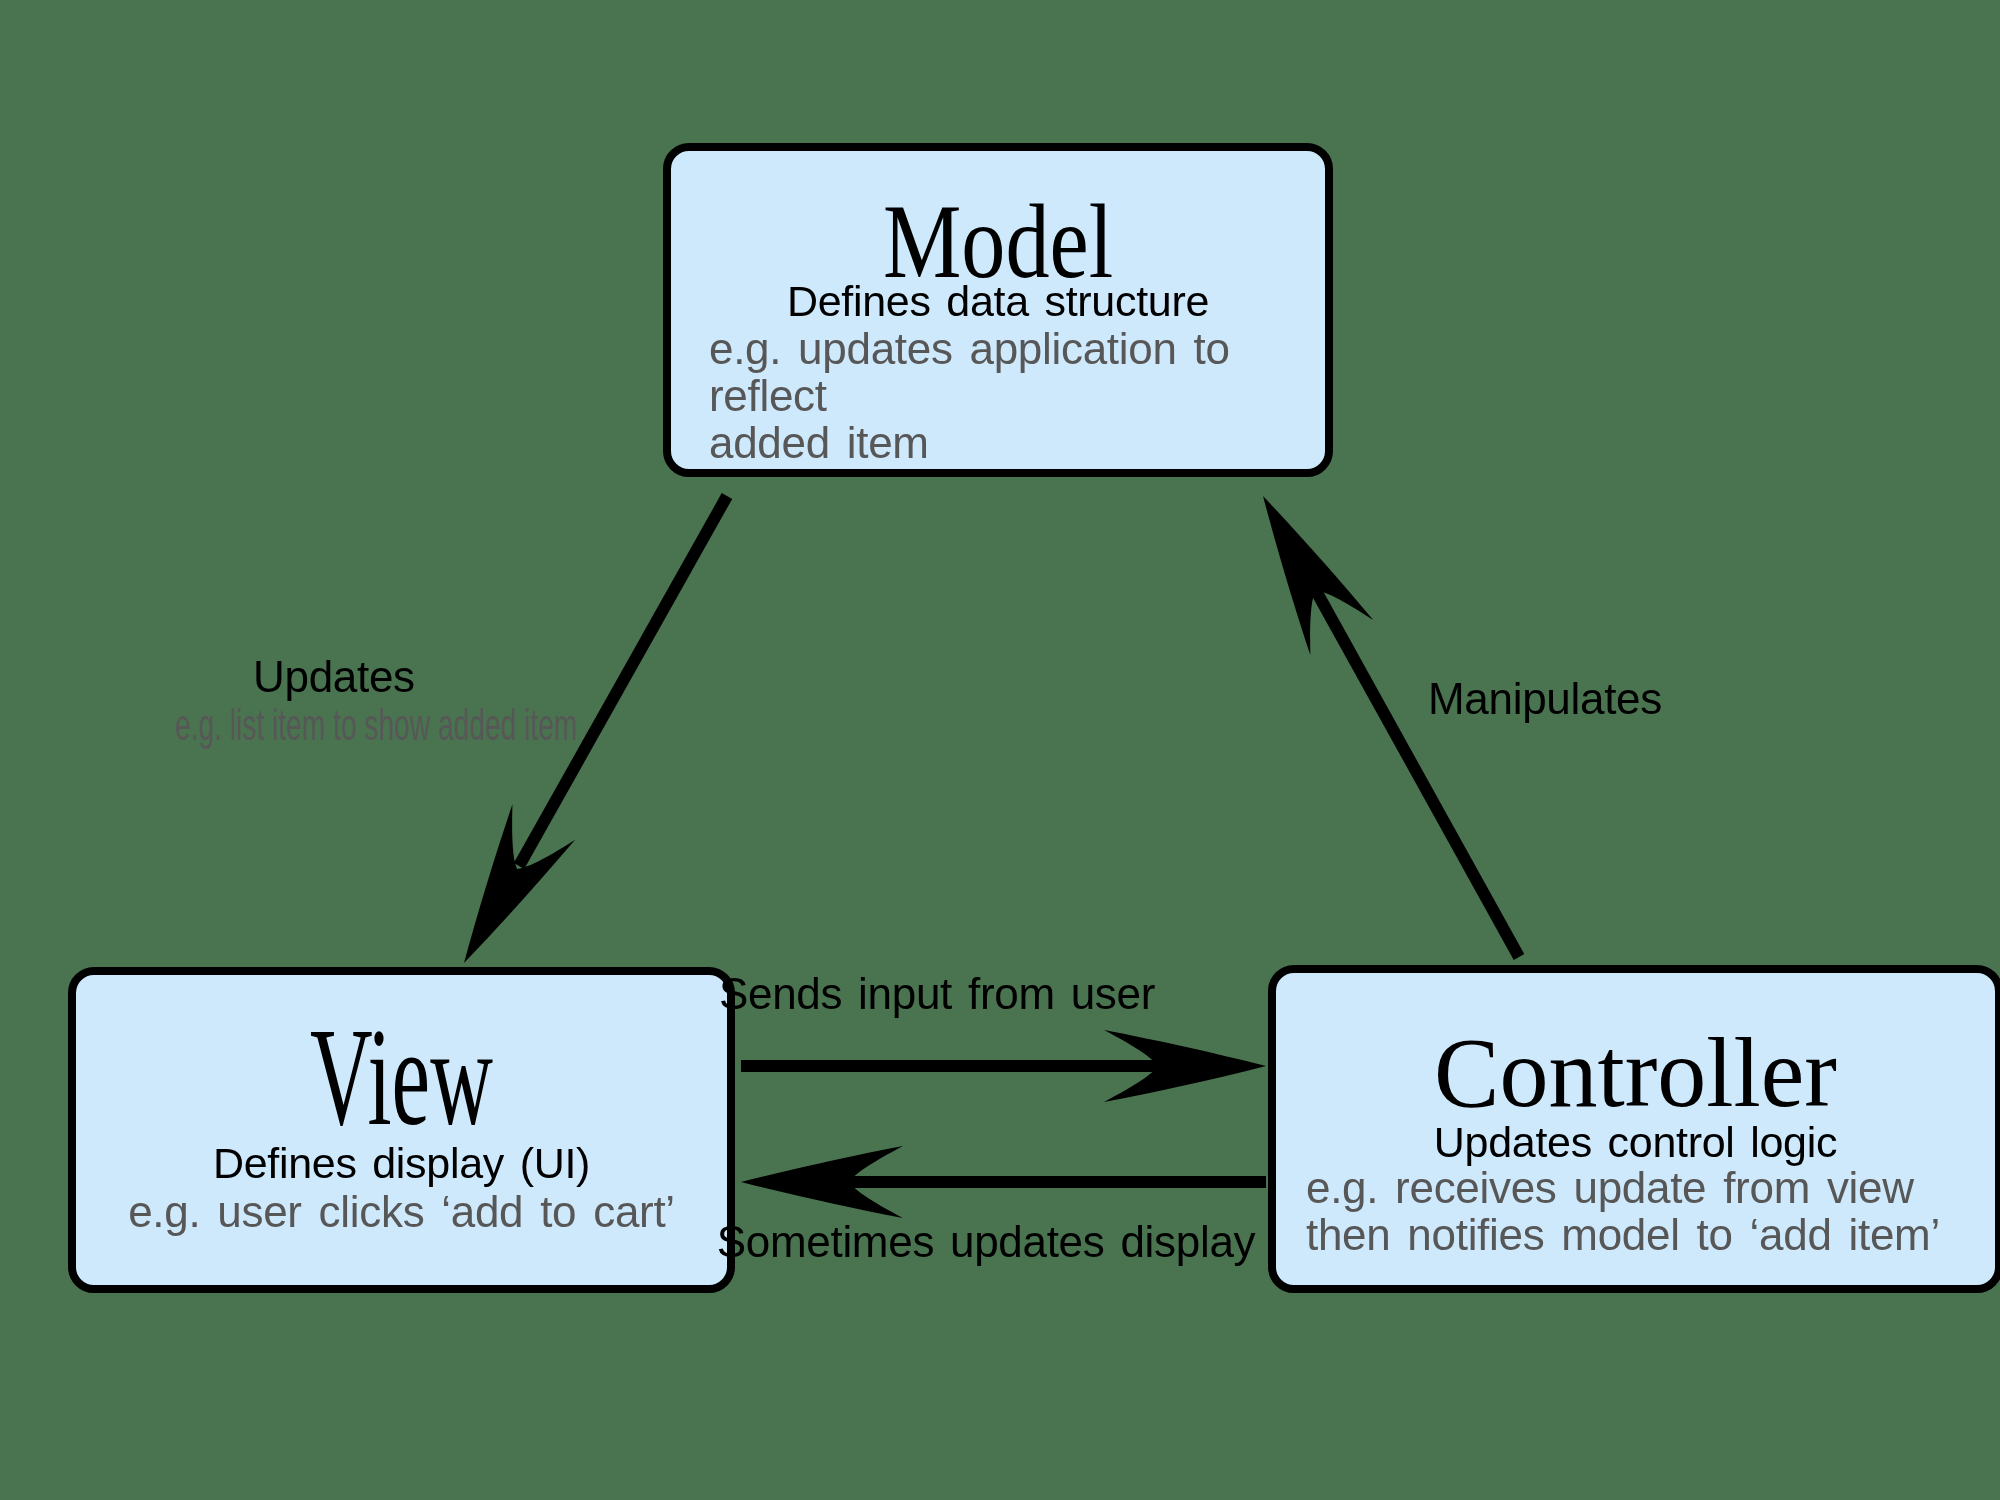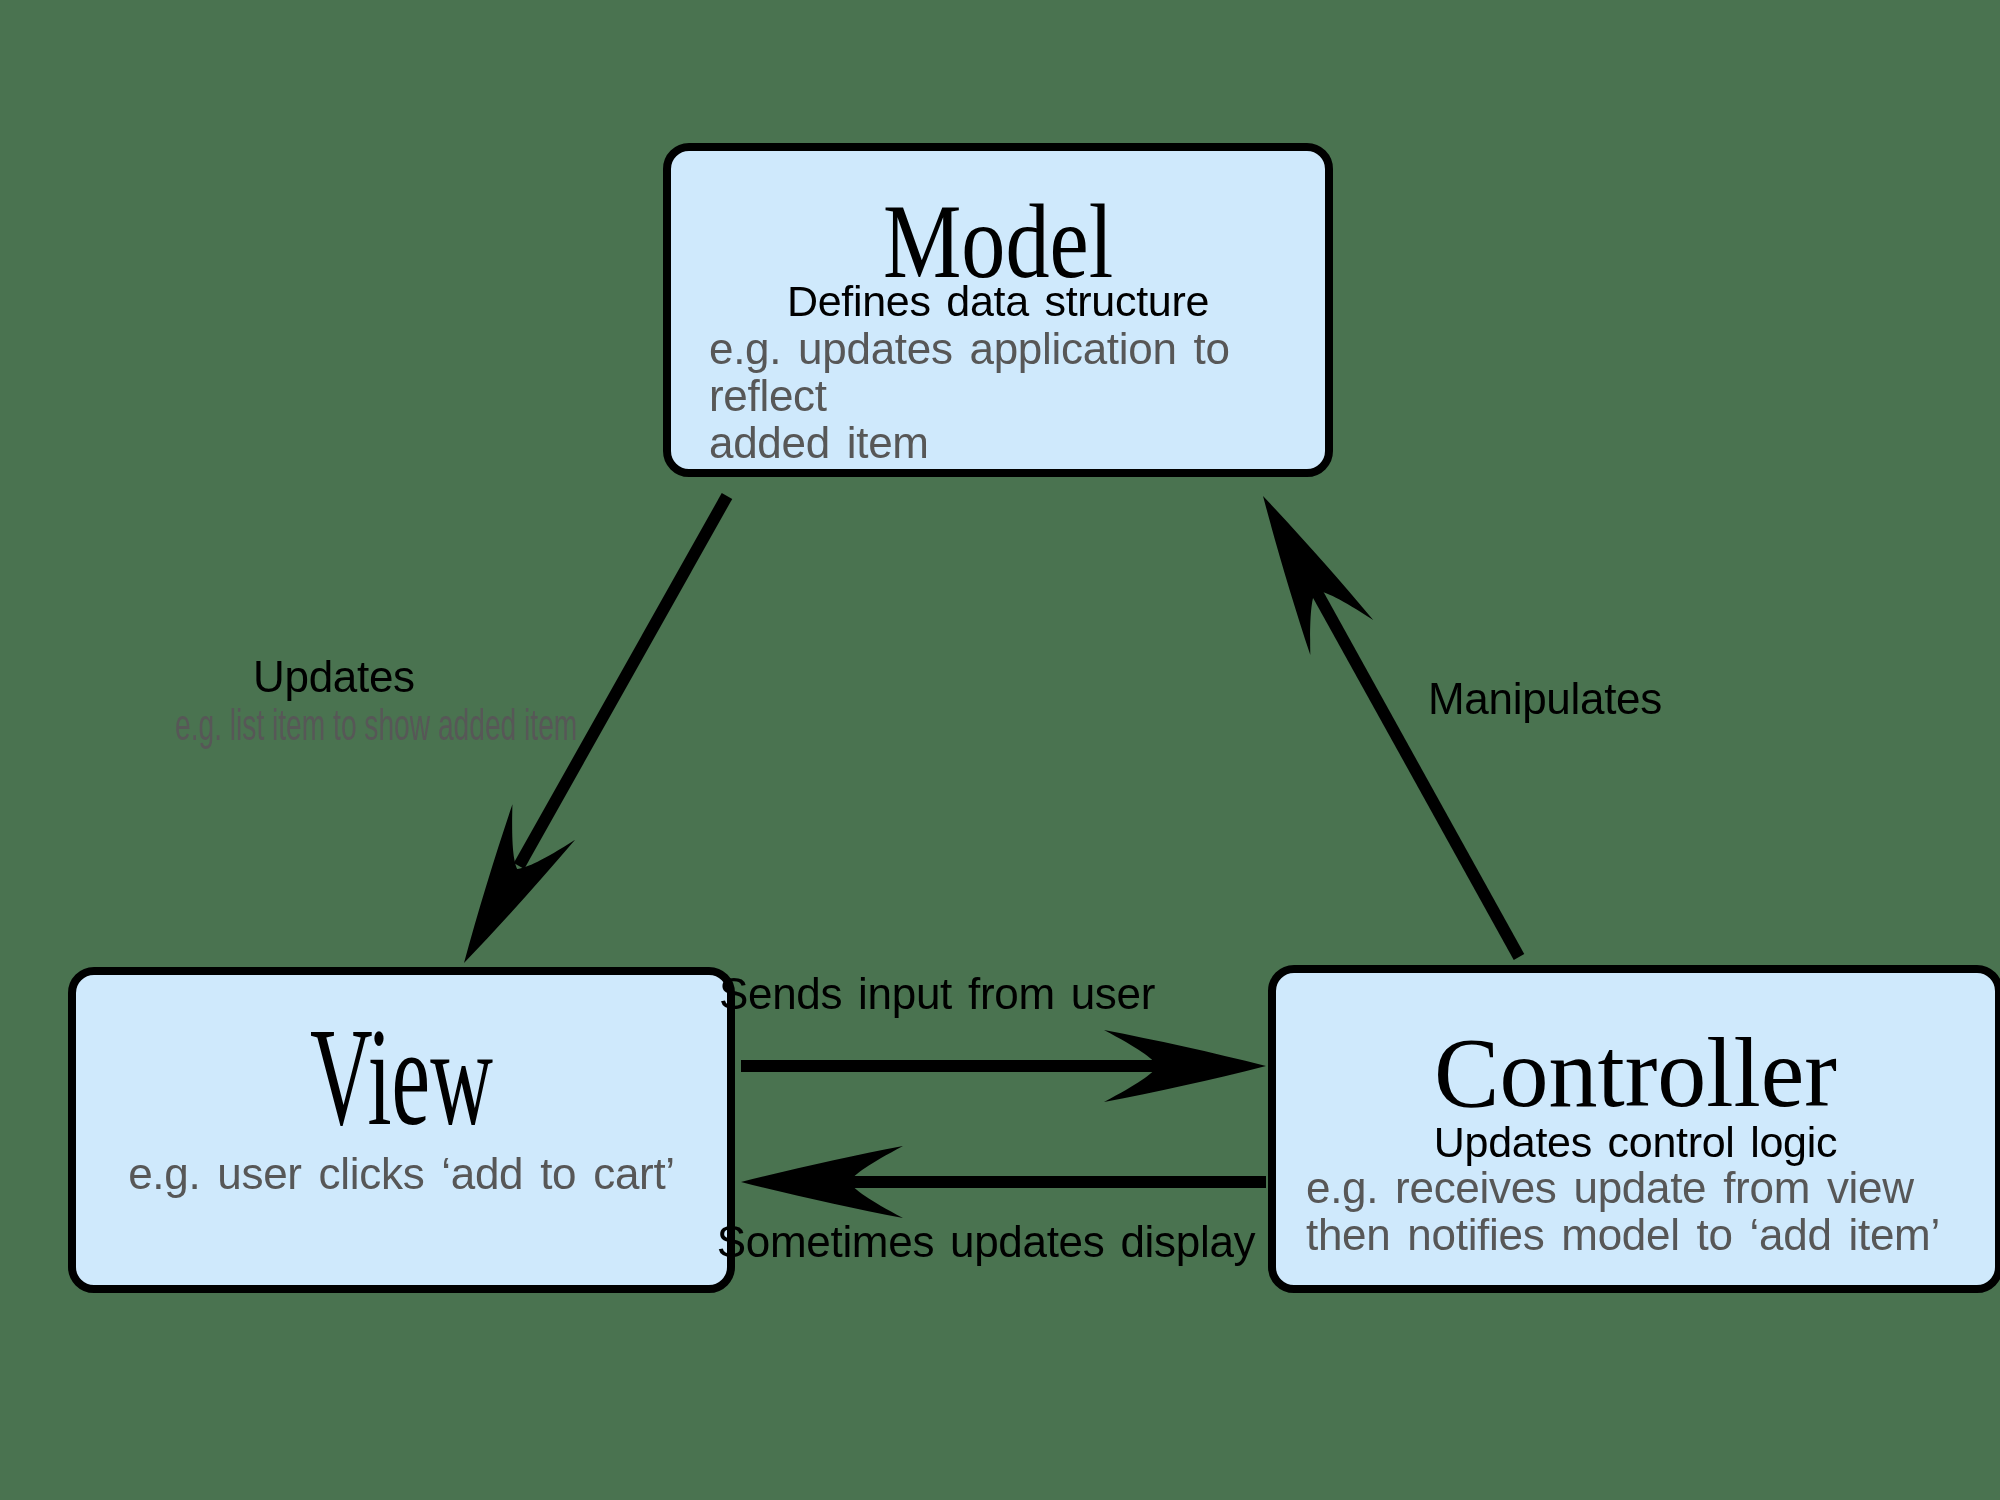--- a/index.html
+++ b/index.html
@@ -106,20 +106,21 @@
 
   <div class="node node-model">
     <div class="title"><span class="squeeze">Model</span></div>
     <div class="subtitle">Defines data structure</div>
     <div class="example">e.g. updates application to reflect
 added item</div>
   </div>
 
   <div class="node node-view">
     <div class="title"><span class="squeeze">View</span></div>
+    <div class="subtitle">Defines display (UI)</div>
     <div class="example">e.g. user clicks ‘add to cart’</div>
   </div>
 
   <div class="node node-controller">
     <div class="title"><span class="squeeze">Controller</span></div>
     <div class="subtitle">Updates control logic</div>
     <div class="example">e.g. receives update from view
 then notifies model to ‘add item’</div>
   </div>
 

